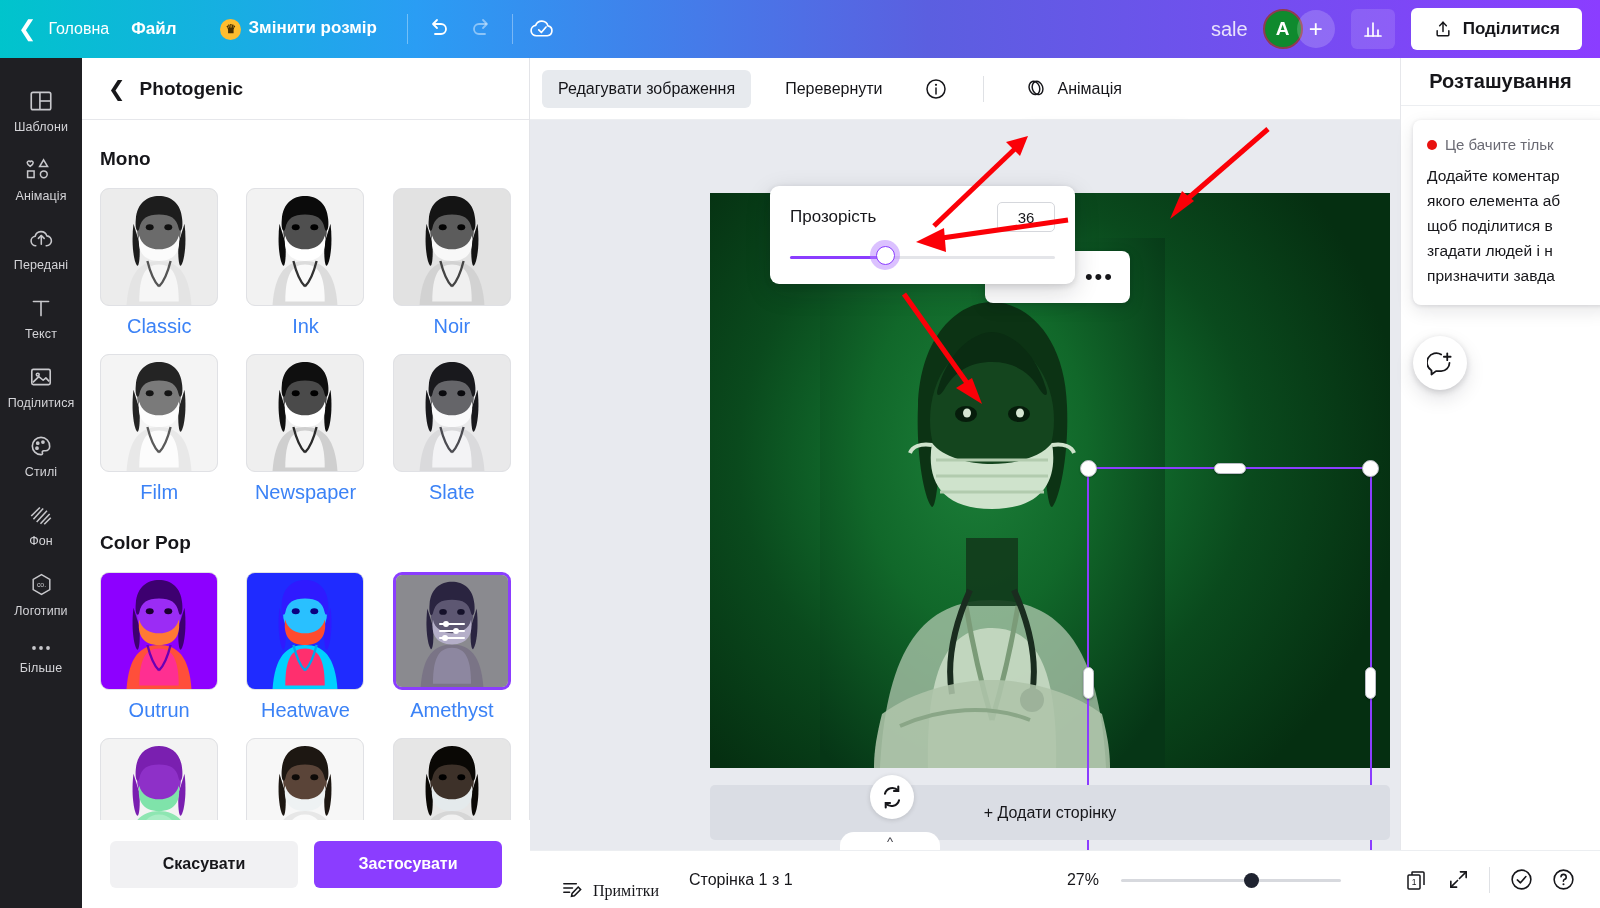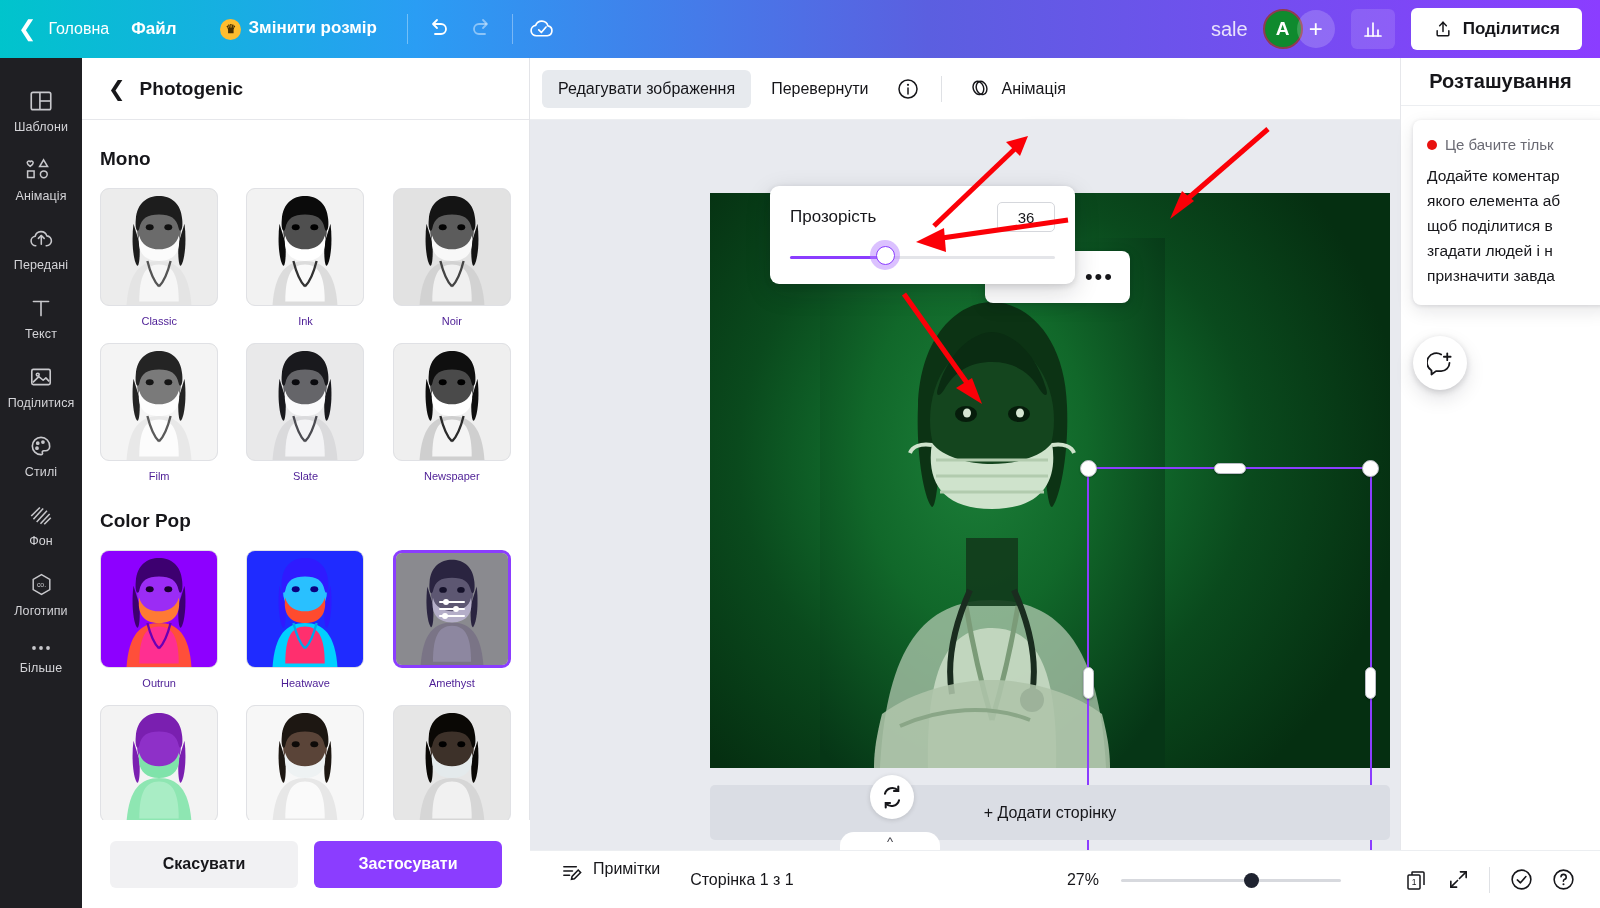--- a/index.html
+++ b/index.html
@@ -85,21 +85,21 @@
     overflow:hidden; padding:0 18px;
   }
   .sec-title { font-size:19px; font-weight:700; color:#16161a; margin:28px 0 18px; }
   .thumb-grid { display:grid; grid-template-columns:repeat(3,1fr); gap:16px 28px; }
   .thumb-cell { display:flex; flex-direction:column; align-items:center; gap:9px; cursor:pointer; }
   .thumb {
     width:118px; height:118px; border-radius:9px; border:1px solid #e0e1e5;
     overflow:hidden; position:relative; background:#d8d8d8;
   }
   .thumb.sel { border:3px solid #8b3dff; }
-  .thumb-lbl { font-size:11px; color:#4c1d95; }
+  .thumb-lbl { font-size:20px; color:#3b82f6; }
   .thumb svg { display:block; width:100%; height:100%; }
   .adjust-ico {
     position:absolute; left:50%; top:50%; transform:translate(-50%,-50%);
   }
   .panel-foot {
     position:absolute; left:0; bottom:0; width:448px; height:88px;
     background:#fff; display:flex; align-items:center; gap:16px; padding:0 28px;
   }
   .btn-cancel {
     flex:1; height:47px; border-radius:6px; background:#f1f1f3; color:#16161a;
@@ -108,21 +108,21 @@
   }
   .btn-apply {
     flex:1; height:47px; border-radius:6px; background:#8b3dff; color:#fff;
     font-size:16px; font-weight:600; display:flex; align-items:center; justify-content:center;
     cursor:pointer; border:none; font-family:inherit;
   }
 
   
   .edtoolbar {
     position:absolute; left:530px; top:58px; width:1070px; height:62px;
-    background:#fff; display:flex; align-items:center; padding-left:12px; gap:4px;
+    background:#fff; display:flex; align-items:center; padding-left:12px; gap:18px;
     border-bottom:1px solid #eceef1;
   }
   .et-btn {
     height:38px; border-radius:6px; padding:0 16px; display:flex; align-items:center;
     font-size:16px; color:#16161a; cursor:pointer; white-space:nowrap;
   }
   .et-btn.active { background:#e7eaee; }
   .et-ico { width:38px; height:38px; display:flex; align-items:center; justify-content:center; cursor:pointer; border-radius:6px; }
   .et-sep { width:1px; height:26px; background:#dfe1e5; margin:0 10px; }
   .et-anim { display:flex; align-items:center; gap:9px; height:38px; padding:0 12px; border-radius:6px; cursor:pointer; font-size:16px; color:#16161a; }
@@ -268,21 +268,21 @@
     box-shadow:0 2px 6px rgba(20,20,30,.16), 0 8px 20px rgba(20,20,30,.12);
     display:flex; align-items:center; justify-content:center; cursor:pointer;
   }
 
   
   .bottombar {
     position:absolute; left:530px; top:850px; width:1070px; height:58px;
     background:#fff; display:flex; align-items:center; padding:0 16px; gap:0;
     border-top:1px solid #eceef1;
   }
-  .bb-item { display:flex; align-items:flex-start; gap:10px; font-size:16px; color:#16161a; cursor:pointer; padding:0 14px; height:40px; border-radius:6px; }
+  .bb-item { display:flex; align-items:flex-end; gap:10px; font-size:16px; color:#16161a; cursor:pointer; padding:0 14px; height:40px; border-radius:6px;font-family:Liberation Serif, serif; }
   .bb-static { font-size:16px; color:#16161a; padding:0 16px; }
   .bb-spacer { flex:1; }
   .zoom-val { font-size:16px; color:#16161a; width:52px; text-align:right; }
   .zoom-slider { position:relative; width:220px; height:20px; margin-left:22px; }
   .zs-track { position:absolute; left:0; right:0; top:9px; height:3px; background:#d7d9de; border-radius:2px; }
   .zs-knob { position:absolute; top:3px; width:15px; height:15px; border-radius:50%; background:#1f2330; }
   .bb-ico { width:42px; height:40px; display:flex; align-items:center; justify-content:center; cursor:pointer; border-radius:6px; }
   .bb-sep { width:1px; height:26px; background:#dfe1e5; margin:0 10px; }
 </style>
 </head>
@@ -498,52 +498,52 @@
                 <ellipse cx="58" cy="33" rx="3.4" ry="2.6" fill="#151515"></ellipse>
               <path d="M33 40c3 16 31 16 34 0 2 13-3 22-17 22s-19-9-17-22z" fill="#fdfdfd"></path>
               <path d="M40 62c3 12 6 18 10 22M60 62c-3 12-6 18-10 22" stroke="#5a5a5a" stroke-width="2" fill="none"></path>
             </svg>
           </div>
           <div class="thumb-lbl">Film</div>
         </div>
         <div class="thumb-cell">
           <div class="thumb">
             <svg viewBox="0 0 100 100">
+              <rect width="100" height="100" fill="#efefef"></rect>
+              <path d="M22 100c2-28 12-38 28-38s26 10 28 38z" fill="#cfcfcf"></path>
+              <path d="M33 97c0-22 5-32 17-32s17 10 17 32z" fill="#f4f4f4"></path>
+              <ellipse cx="50" cy="34" rx="19" ry="24" fill="#4a4a4a"></ellipse>
+              <path d="M30 26c1-14 10-20 20-20s19 6 20 20c1 10-2 12-3 8-2-9-7-12-17-12s-15 3-17 12c-1 4-4 2-3-8z" fill="#0f0f0f"></path>
+              <path d="M28 30c-2 16 0 32 3 36 2 2 3-10 2-20z" fill="#0f0f0f"></path>
+              <path d="M72 30c2 16 0 32-3 36-2 2-3-10-2-20z" fill="#0f0f0f"></path>
+              <ellipse cx="42" cy="33" rx="3.4" ry="2.6" fill="#000"></ellipse>
+                <ellipse cx="58" cy="33" rx="3.4" ry="2.6" fill="#000"></ellipse>
+              <path d="M33 40c3 16 31 16 34 0 2 13-3 22-17 22s-19-9-17-22z" fill="#fff"></path>
+              <path d="M40 62c3 12 6 18 10 22M60 62c-3 12-6 18-10 22" stroke="#2b2b2b" stroke-width="2" fill="none"></path>
+            </svg>
+          </div>
+          <div class="thumb-lbl">Newspaper</div>
+        </div>
+        <div class="thumb-cell">
+          <div class="thumb">
+            <svg viewBox="0 0 100 100">
               <rect width="100" height="100" fill="#e9e9ea"></rect>
               <path d="M22 100c2-28 12-38 28-38s26 10 28 38z" fill="#dadadc"></path>
               <path d="M33 97c0-22 5-32 17-32s17 10 17 32z" fill="#f3f3f5"></path>
               <ellipse cx="50" cy="34" rx="19" ry="24" fill="#656569"></ellipse>
               <path d="M30 26c1-14 10-20 20-20s19 6 20 20c1 10-2 12-3 8-2-9-7-12-17-12s-15 3-17 12c-1 4-4 2-3-8z" fill="#19191d"></path>
               <path d="M28 30c-2 16 0 32 3 36 2 2 3-10 2-20z" fill="#19191d"></path>
               <path d="M72 30c2 16 0 32-3 36-2 2-3-10-2-20z" fill="#19191d"></path>
               <ellipse cx="42" cy="33" rx="3.4" ry="2.6" fill="#0a0a0e"></ellipse>
                 <ellipse cx="58" cy="33" rx="3.4" ry="2.6" fill="#0a0a0e"></ellipse>
               <path d="M33 40c3 16 31 16 34 0 2 13-3 22-17 22s-19-9-17-22z" fill="#fafafb"></path>
               <path d="M40 62c3 12 6 18 10 22M60 62c-3 12-6 18-10 22" stroke="#4c4c52" stroke-width="2" fill="none"></path>
             </svg>
           </div>
           <div class="thumb-lbl">Slate</div>
-        </div>
-        <div class="thumb-cell">
-          <div class="thumb">
-            <svg viewBox="0 0 100 100">
-              <rect width="100" height="100" fill="#efefef"></rect>
-              <path d="M22 100c2-28 12-38 28-38s26 10 28 38z" fill="#cfcfcf"></path>
-              <path d="M33 97c0-22 5-32 17-32s17 10 17 32z" fill="#f4f4f4"></path>
-              <ellipse cx="50" cy="34" rx="19" ry="24" fill="#4a4a4a"></ellipse>
-              <path d="M30 26c1-14 10-20 20-20s19 6 20 20c1 10-2 12-3 8-2-9-7-12-17-12s-15 3-17 12c-1 4-4 2-3-8z" fill="#0f0f0f"></path>
-              <path d="M28 30c-2 16 0 32 3 36 2 2 3-10 2-20z" fill="#0f0f0f"></path>
-              <path d="M72 30c2 16 0 32-3 36-2 2-3-10-2-20z" fill="#0f0f0f"></path>
-              <ellipse cx="42" cy="33" rx="3.4" ry="2.6" fill="#000"></ellipse>
-                <ellipse cx="58" cy="33" rx="3.4" ry="2.6" fill="#000"></ellipse>
-              <path d="M33 40c3 16 31 16 34 0 2 13-3 22-17 22s-19-9-17-22z" fill="#fff"></path>
-              <path d="M40 62c3 12 6 18 10 22M60 62c-3 12-6 18-10 22" stroke="#2b2b2b" stroke-width="2" fill="none"></path>
-            </svg>
-          </div>
-          <div class="thumb-lbl">Newspaper</div>
         </div>
       </div>
 
       <div class="sec-title">Color Pop</div>
       <div class="thumb-grid">
         <div class="thumb-cell">
           <div class="thumb">
             <svg viewBox="0 0 100 100">
               <rect width="100" height="100" fill="#8d00ff"></rect>
               <path d="M22 100c2-28 12-38 28-38s26 10 28 38z" fill="#ff4f3a"></path>

